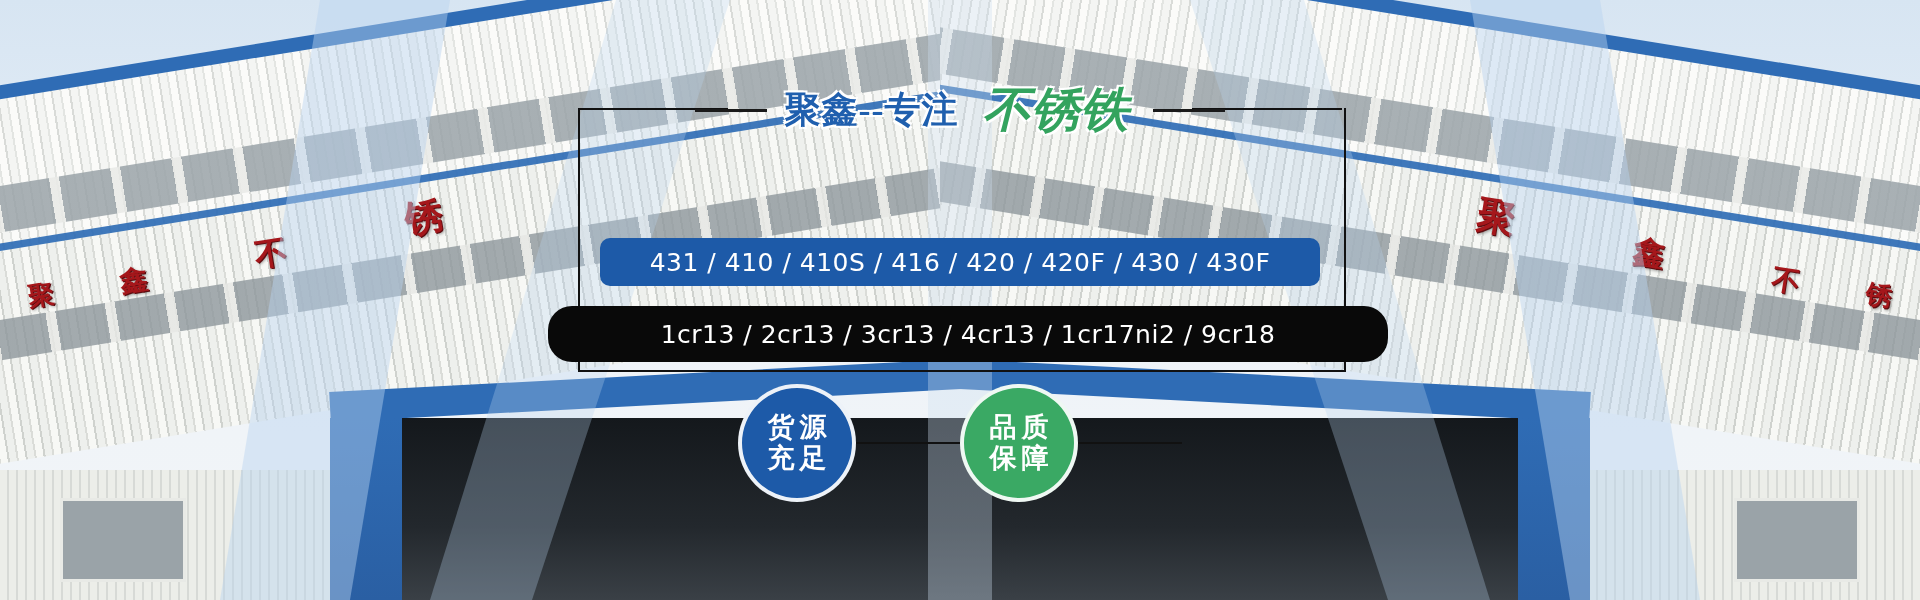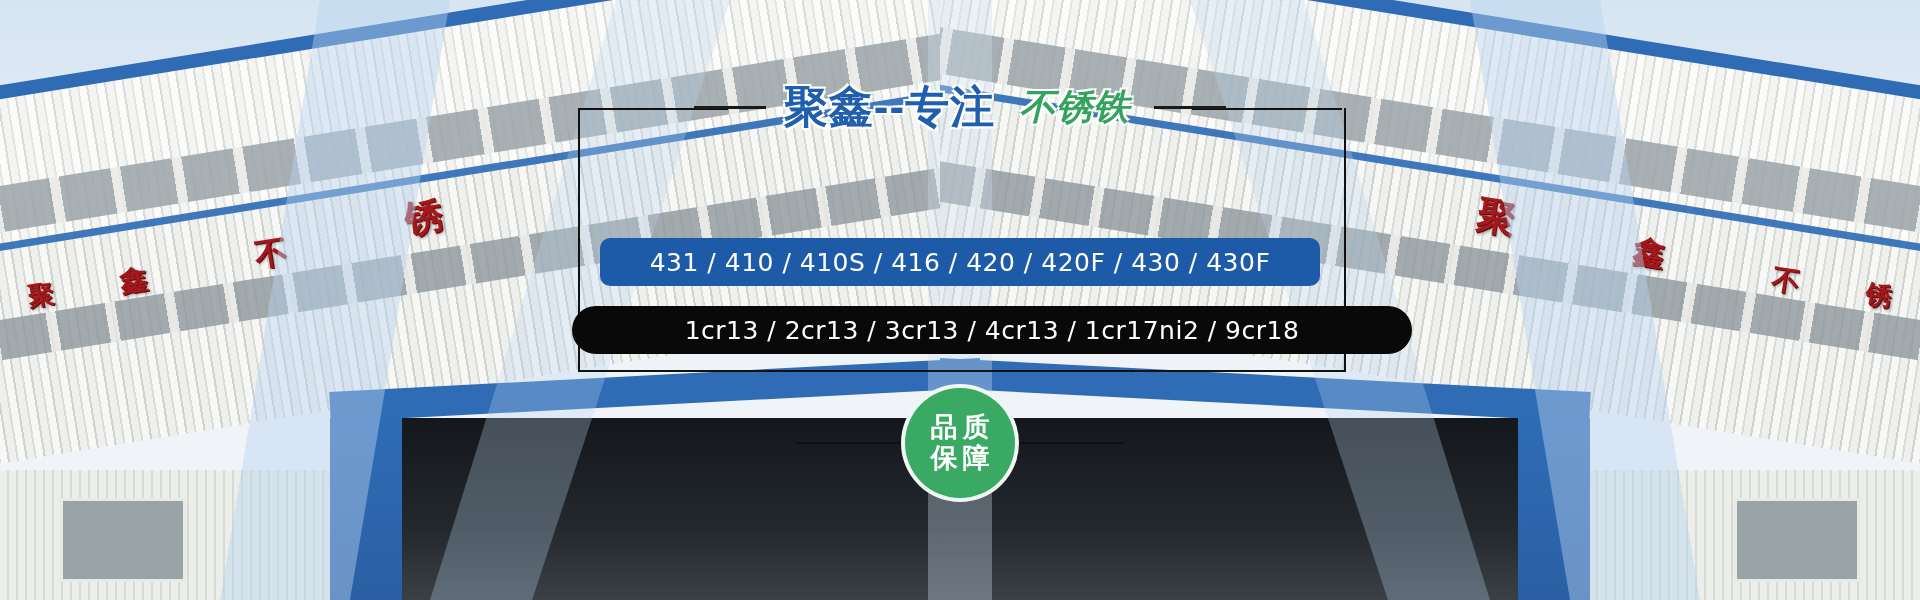--- a/index.html
+++ b/index.html
@@ -85,41 +85,41 @@
   .shaft.s5{left:880px;width:160px;background:#cfe0f2;opacity:.35;
             clip-path:polygon(30% 0,70% 0,70% 100%,30% 100%);}
 
   
   .content{position:absolute;left:0;top:0;width:1920px;height:600px;}
 
   
   .headline{position:absolute;left:0;top:78px;width:1920px;
      display:flex;align-items:center;justify-content:center;gap:18px;}
   .rule{height:3px;background:#1a1a1a;width:72px;}
-  .hl-text{font-size:44px;font-weight:700;white-space:nowrap;
-     font-family:Liberation Sans, sans-serif;letter-spacing:1px;}
+  .hl-text{font-size:36px;font-weight:700;white-space:nowrap;
+     font-family:Liberation Serif, serif;letter-spacing:1px;}
   .hl-blue{color:#1f5fae;text-shadow:2px 2px 0 #fff,-2px -2px 0 #fff,2px -2px 0 #fff,-2px 2px 0 #fff;}
   .hl-green{color:#33a35e;font-family:"DejaVu Serif","Liberation Serif",serif;
-     font-style:italic;font-size:36px;
+     font-style:italic;font-size:48px;
      text-shadow:2px 2px 0 #fff,-2px -2px 0 #fff,2px -2px 0 #fff,-2px 2px 0 #fff;
      padding:0 6px;}
 
   
   .frame{position:absolute;left:578px;top:108px;width:764px;height:262px;
      border:2px solid #111;border-top:none;background:transparent;}
   .frame-top-l{position:absolute;left:578px;top:108px;width:150px;height:2px;background:#111;}
   .frame-top-r{position:absolute;right:578px;top:108px;width:150px;height:2px;background:#111;}
 
   
   .pill{position:absolute;display:flex;align-items:center;justify-content:center;
      color:#fff;font-size:25px;letter-spacing:.5px;white-space:nowrap;
      font-family:"DejaVu Sans","Liberation Sans",sans-serif;margin-top:10px;}
   .pill-blue{left:600px;top:228px;width:720px;height:48px;border-radius:10px;
      background:#1d5aa8;}
-  .pill-black{left:572px;top:296px;width:840px;height:48px;border-radius:24px;
+  .pill-black{left:548px;top:296px;width:840px;height:56px;border-radius:24px;
      background:#090909;}
 
   
   .badges{position:absolute;left:0;top:378px;width:1920px;height:130px;
      display:flex;align-items:center;justify-content:center;}
   .badge{width:118px;height:118px;border-radius:50%;
      display:flex;flex-direction:column;align-items:center;justify-content:center;
      color:#fff;font-size:27px;font-weight:700;line-height:1.14;
      font-family:"DejaVu Sans","Liberation Sans",sans-serif;
      border:4px solid rgba(255,255,255,.92);box-sizing:border-box;
@@ -190,20 +190,24 @@
       <span class="hl-text hl-blue">聚鑫--专注</span>
       <span class="hl-text hl-green">不锈铁</span>
       <span class="rule"></span>
     </div>
 
     <div class="pill pill-blue">431  /  410   /  410S / 416 / 420 / 420F / 430 / 430F</div>
 
     <div class="pill pill-black">1cr13  /  2cr13  /  3cr13  /  4cr13  /  1cr17ni2  /  9cr18</div>
 
     <div class="badges">
+      <div class="badge blue">
+        <span class="badge-line">货源</span>
+        <span class="badge-line">充足</span>
+      </div>
       <div class="connector"></div>
       <div class="badge green">
         <span class="badge-line">品质</span>
         <span class="badge-line">保障</span>
       </div>
       <div class="connector"></div>
     </div>
 
   </div>
 </div>

